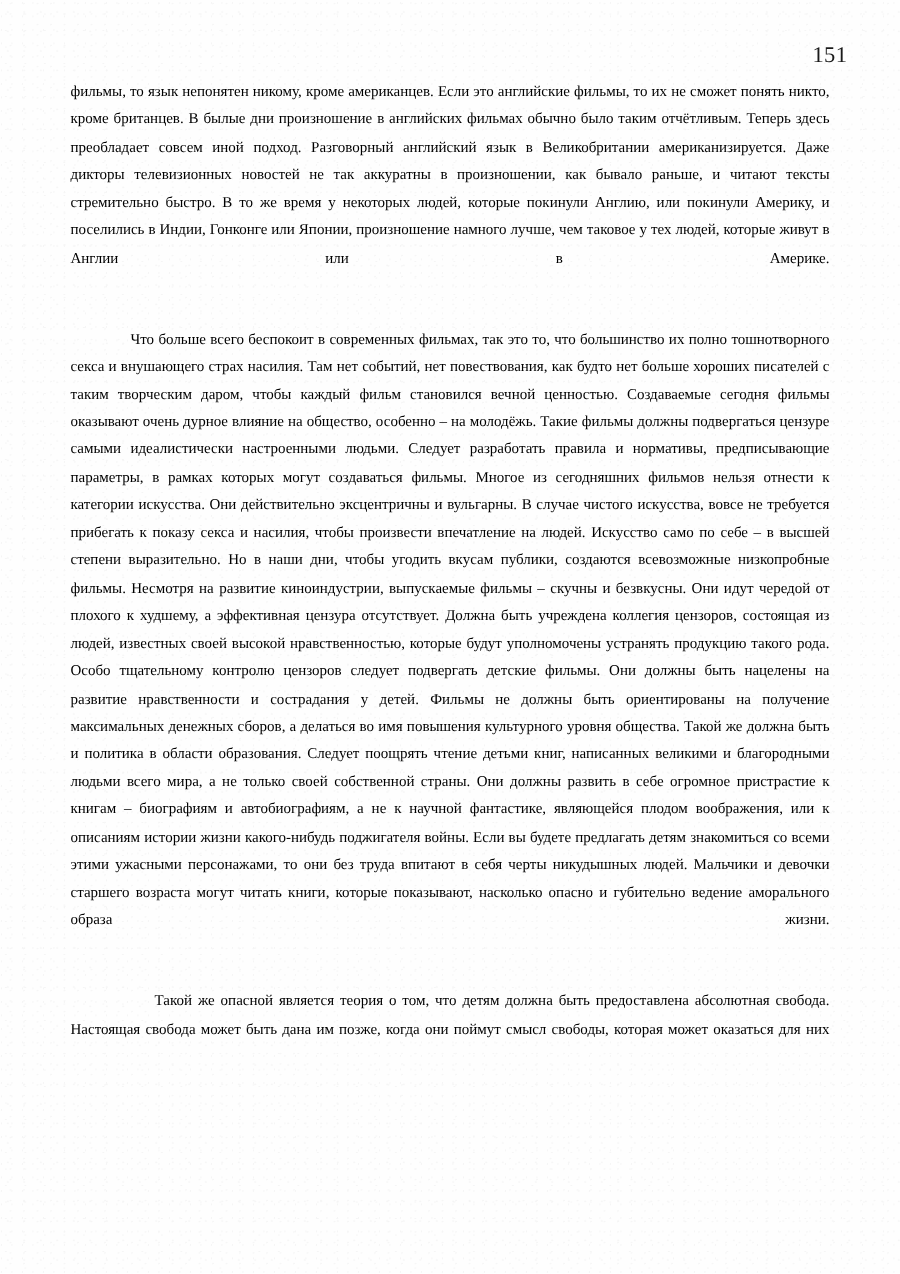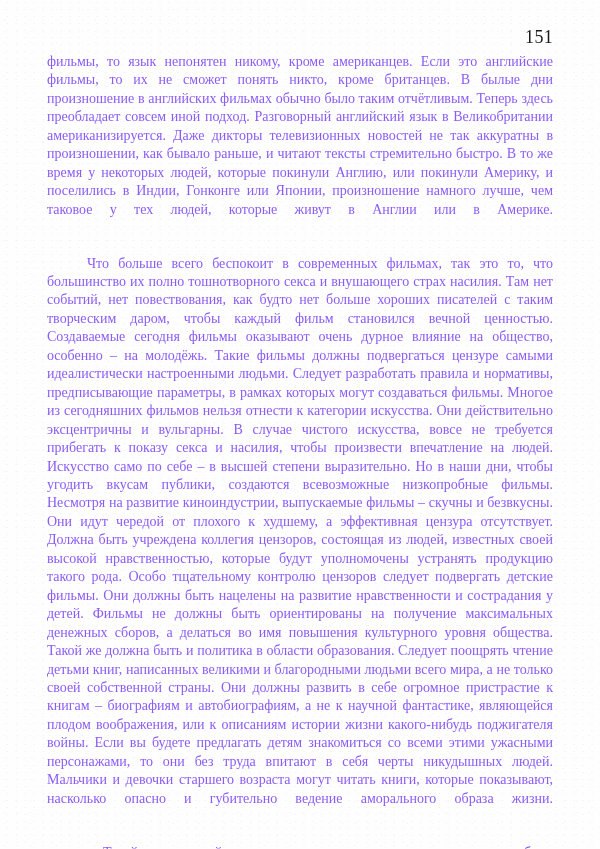--- a/index.html
+++ b/index.html
@@ -31,42 +31,42 @@
       radial-gradient(circle at 12% 22%, #000 0.5px, transparent 0.6px),
       radial-gradient(circle at 47% 61%, #000 0.5px, transparent 0.6px),
       radial-gradient(circle at 78% 34%, #000 0.5px, transparent 0.6px),
       radial-gradient(circle at 31% 85%, #000 0.5px, transparent 0.6px);
     background-size: 7px 9px, 11px 13px, 9px 7px, 13px 11px;
   }
 
   #folio {
     position: absolute;
     top: 29px;
-    right: 47px;
-    font-size: 18px;
+    right: 35px;
+    font-size: 15px;
     line-height: 16px;
     letter-spacing: .3px;
     color: #1a1a1a;
     white-space: nowrap;
   }
 
   #body-text {
     position: absolute;
     left: 47px;
     top: 53px;
     width: 506px;
   }
 
   p.para {
     margin: 0;
-    font-size: 14px;
+    font-size: 10px;
     line-height: 18.45px;
     text-align: justify;
     text-justify: inter-word;
-    color: #8b5cf6;
+    color: #000000;
     word-spacing: .1px;
     hyphens: none;
   }
   p.para.gap-before { margin-top: 17px; }
   p.para.indent     { text-indent: 40px; }
   p.para.indent-deep{ text-indent: 56px; }
   p.para.flush      { text-indent: 0; }
   
   p.para::after {
     content: "";

